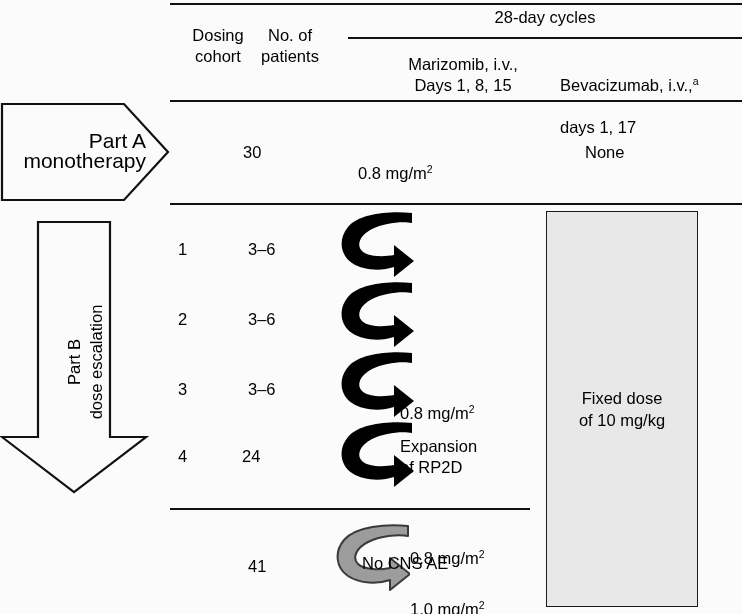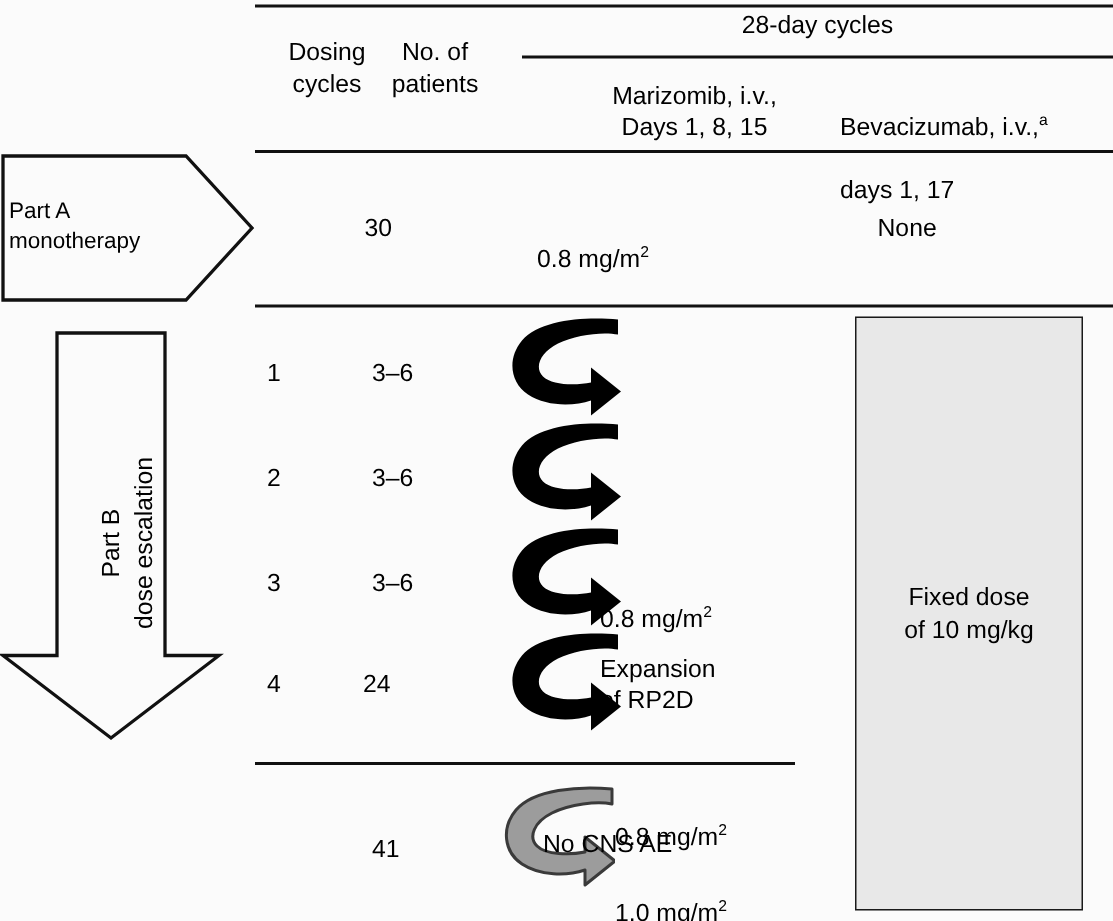--- a/index.html
+++ b/index.html
@@ -34,22 +34,22 @@
   }
   .cell sup, .hdr sup{font-size:10.5px;vertical-align:super;line-height:0;}
 
   
   .pent{position:absolute;}
   .pent svg{display:block;}
   .pent .lbl{
     position:absolute;
     left:6px;
     width:140px;
-    text-align:left;
-    font-size:15px;
+    text-align:right;
+    font-size:21px;
     line-height:20px;
     white-space:pre-line;
   }
 
   
   .bigarrow{position:absolute;left:0;top:205px;width:160px;height:295px;}
   .bigarrow svg{display:block;}
   .bigarrow .rotlabel{
     position:absolute;
     left:-30px;
@@ -92,21 +92,21 @@
 
   <div class="rule" style="left:348px;top:37px;width:394px;height:2.2px;"></div>
 
   <div class="rule" style="left:170px;top:100px;width:572px;height:2.4px;"></div>
 
   <div class="rule" style="left:170px;top:203px;width:572px;height:2.2px;"></div>
 
   <div class="rule" style="left:170px;top:508px;width:360px;height:2.2px;"></div>
 
   <div class="hdr" style="left:168px;top:25px;width:100px;">Dosing
-cycles</div>
+cohort</div>
 
   <div class="hdr" style="left:243px;top:25px;width:94px;">No. of
 patients</div>
 
   <div class="hdr" style="left:455px;top:7px;width:180px;">28-day cycles</div>
 
   <div class="hdr" style="left:358px;top:54px;width:210px;">Marizomib, i.v.,
 Days 1, 8, 15</div>
 
   <div class="hdr" style="left:560px;top:54px;width:182px;text-align:left;">
@@ -187,18 +187,18 @@
   <div class="cell" style="left:410px;top:527px;width:170px;text-align:left;">
     <span>0.8 mg/m</span><sup>2</sup>
   </div>
 
   <div class="cell" style="left:362px;top:553px;width:170px;text-align:left;">No CNS AE</div>
 
   <div class="cell" style="left:410px;top:578px;width:170px;text-align:left;">
     <span>1.0 mg/m</span><sup>2</sup>
   </div>
 
-  <div class="greybox" style="left:546px;top:211px;width:152px;height:396px;background:#e8e8e8;margin-left:24px;">
+  <div class="greybox" style="left:546px;top:211px;width:152px;height:396px;background:#e8e8e8;">
     <div class="txt">Fixed dose
 of 10 mg/kg</div>
   </div>
 
 </div>
 
 </body></html>

